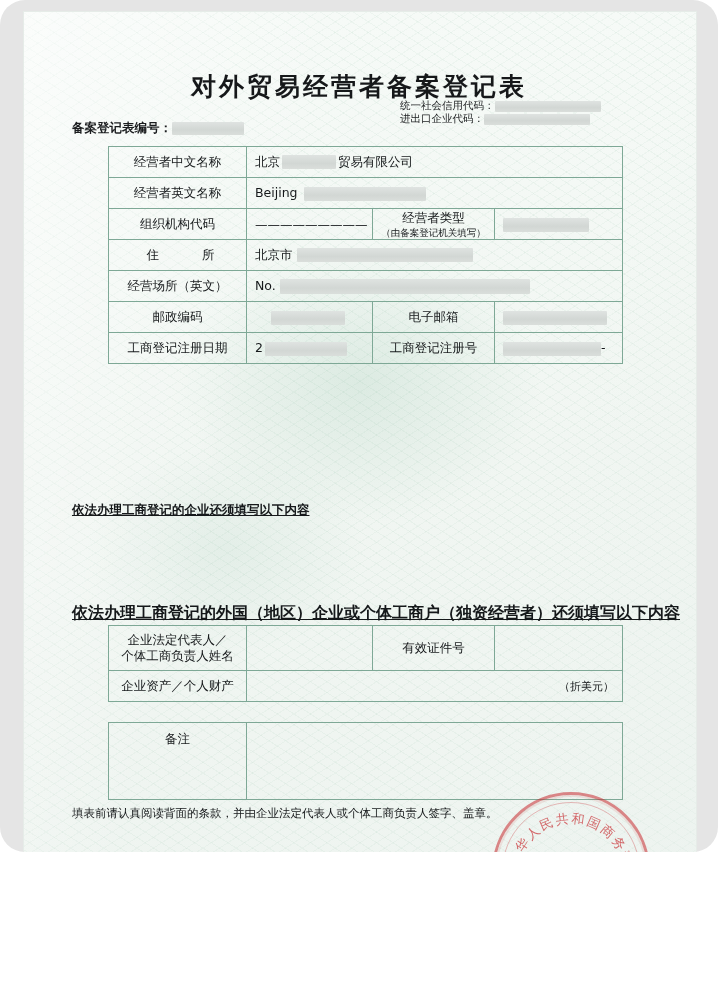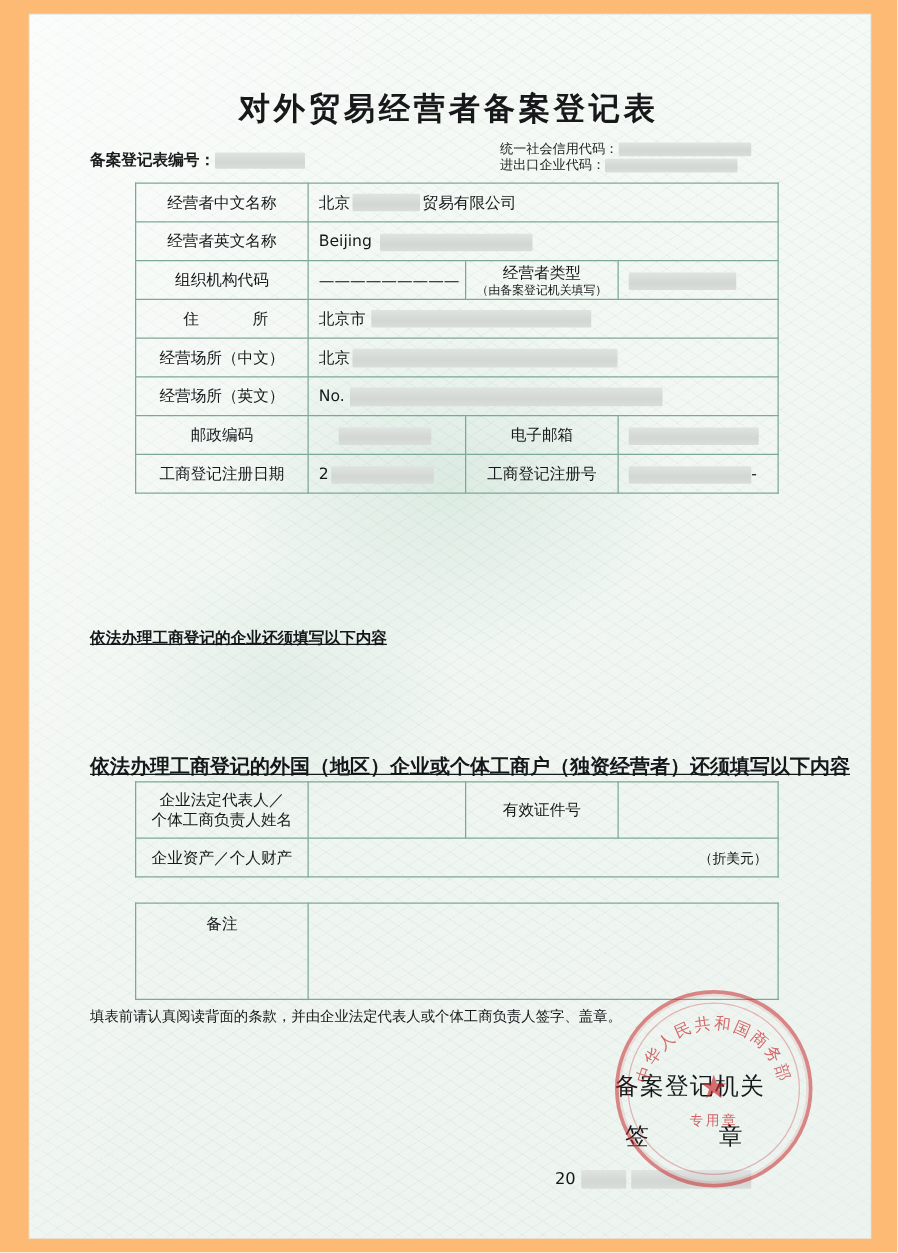--- a/index.html
+++ b/index.html
@@ -9,23 +9,24 @@
   }
   body {
     width: 718px;
     height: 1002px;
     font-family: "DejaVu Sans", "Liberation Sans", sans-serif;
     overflow: hidden;
   }
   #page {
     position: relative;
     width: 718px;
-    height: 1002px;
-    background: #fdba74;
+    height: 852px;
+    background: #e5e5e5;
     overflow: hidden;
+    border-radius: 25px;
   }
   
   #sheet {
     position: absolute;
     left: 24px;
     top: 12px;
     width: 672px;
     height: 978px;
     background: #f3f7f4;
     box-shadow: 0 0 0 1px #e6ece8;
@@ -74,21 +75,21 @@
     left: 72px;
     top: 120px;
     font-size: 12.5px;
     color: #1b1d1f;
     font-weight: bold;
     white-space: nowrap;
   }
   .hdr-right {
     position: absolute;
     left: 400px;
-    top: 113px;
+    top: 99px;
     font-size: 10.5px;
     color: #1b1d1f;
     line-height: 13px;
     white-space: nowrap;
   }
   .redact {
     display: inline-block;
     vertical-align: middle;
     background: linear-gradient(180deg, #dfe3e1 0%, #d2d7d4 60%, #dadedb 100%);
     filter: blur(0.6px);
@@ -277,26 +278,20 @@
             <span class="sub">（由备案登记机关填写）</span>
           </td>
           <td class="val">
             <span class="redact" style="width:86px;height:14px;"></span>
           </td>
         </tr>
         <tr>
           <td class="lbl spread">住　　所</td>
           <td class="val" colspan="3">
             <span class="txt">北京市</span><span class="redact" style="width:176px;height:14px;margin-left:4px;"></span>
-          </td>
-        </tr>
-        <tr>
-          <td class="lbl">经营场所（中文）</td>
-          <td class="val" colspan="3">
-            <span class="txt">北京</span><span class="redact" style="width:212px;height:15px;margin-left:2px;"></span>
           </td>
         </tr>
         <tr>
           <td class="lbl">经营场所（英文）</td>
           <td class="val" colspan="3">
             <span class="txt">No.</span><span class="redact" style="width:250px;height:15px;margin-left:4px;"></span>
           </td>
         </tr>
         <tr>
           <td class="lbl">邮政编码</td>

